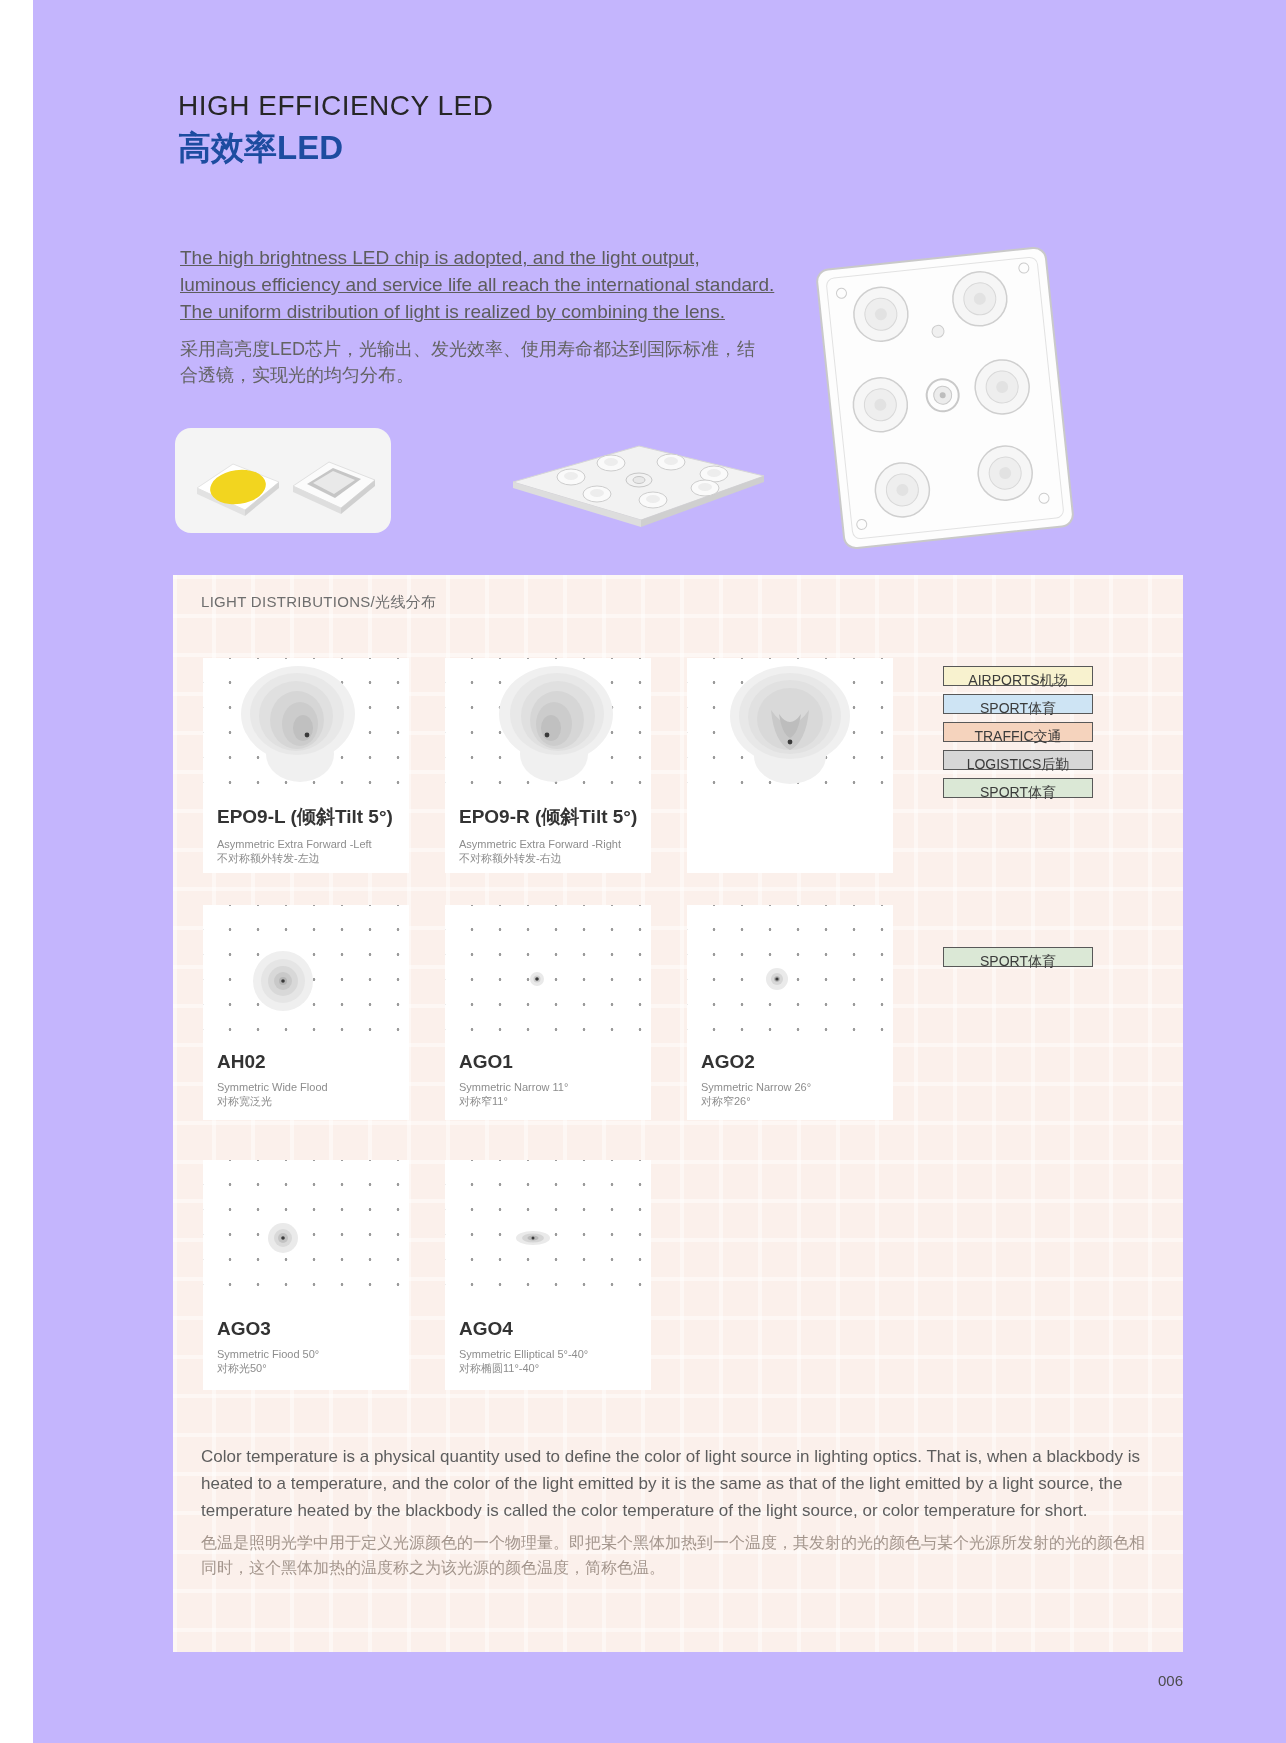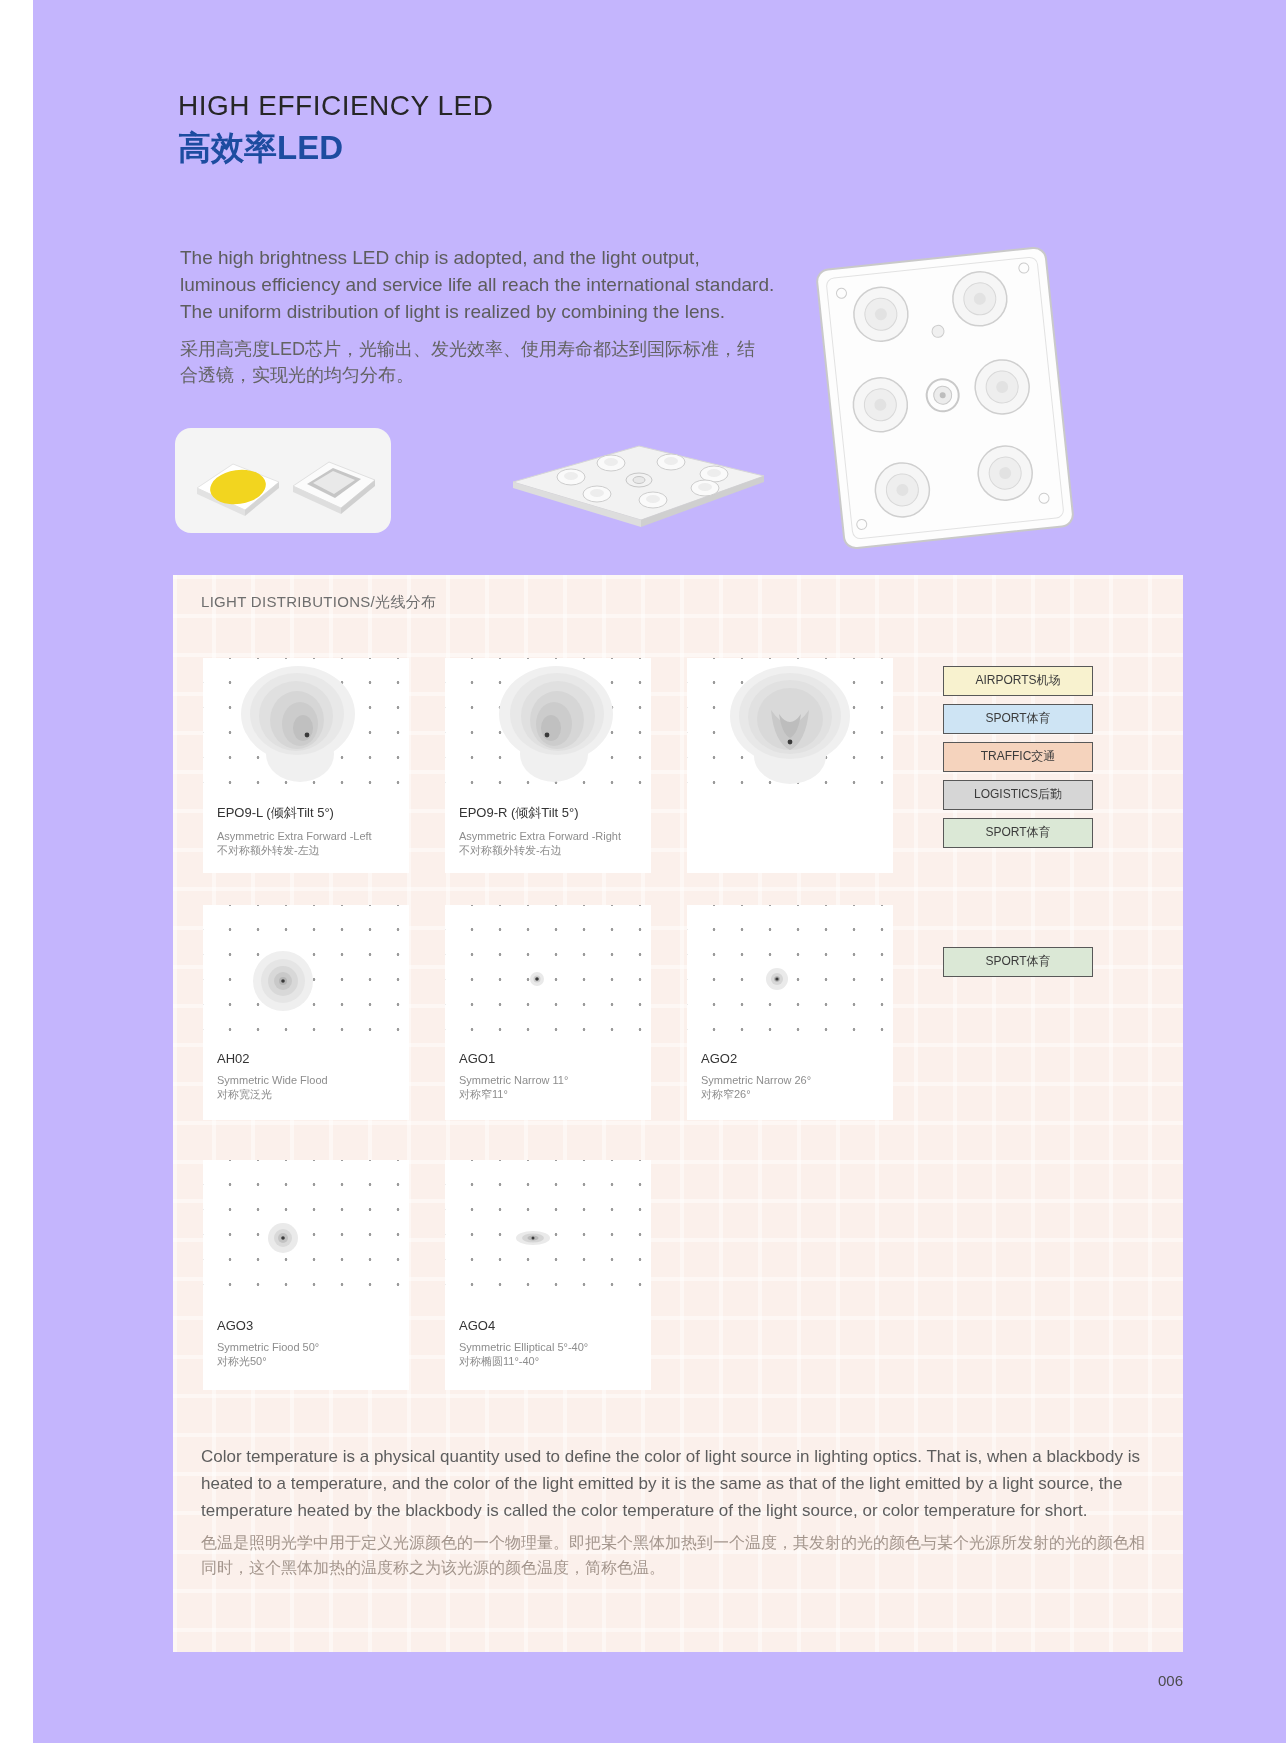--- a/index.html
+++ b/index.html
@@ -6,47 +6,47 @@
   body{font-family:"Liberation Sans","DejaVu Sans",sans-serif;}
   #page{position:relative;width:1286px;height:1743px;background:#c4b5fd;overflow:hidden;margin-left:33px;}
 
   .abs{position:absolute;}
 
   
   .h-en{font-size:28px;color:#262626;letter-spacing:.5px;}
   .h-zh{font-size:33px;font-weight:bold;color:#1d4ca0;margin-top:4px;}
 
   
-  .intro-en div{font-size:19px;line-height:27px;color:#5d5d5d;}
+  .intro-en div{font-size:19px;line-height:27px;color:#5d5d5d;text-decoration:underline;}
   .intro-zh div{font-size:18px;line-height:26px;color:#636363;}
 
   
   #dist-section{
     left:140px;top:575px;width:1010px;height:1077px;
     background-color:#fbf0eb;
     background-image:
       linear-gradient(to right, rgba(255,255,255,.45) 4px, rgba(0,0,0,0) 4px),
       linear-gradient(to bottom, rgba(255,255,255,.45) 4px, rgba(0,0,0,0) 4px);
     background-size:39px 39px;
   }
   .sec-title{left:28px;top:18px;font-size:15px;color:#6e6e6e;letter-spacing:.3px;}
 
   .dcard{position:absolute;width:206px;height:215px;background:#ffffff;}
   .dcard.tall{height:230px;}
   .diagram{position:absolute;left:0;top:0;width:206px;height:142px;
     background-image:radial-gradient(circle, #9a9a9a 1.1px, rgba(0,0,0,0) 1.6px);
     background-size:28px 25px;background-position:13px 12px;}
   .diagram svg{position:absolute;left:0;top:0;}
   .dlabel{position:absolute;left:14px;top:146px;right:8px;}
-  .dname{font-size:13px;font-weight:normal;color:#333333;margin-bottom:7px;}
+  .dname{font-size:19px;font-weight:bold;color:#333333;margin-bottom:7px;}
   .den,.dzh{font-size:11px;color:#8d8d8d;line-height:14px;}
 
   .tagcol{left:770px;top:91px;width:150px;}
-  .tag{width:150px;height:30px;line-height:27px;text-align:center;
-    font-size:12px;color:#3b3b3b;border:1px solid #585858;box-sizing:border-box;margin-bottom:8px;}
+  .tag{width:150px;height:20px;line-height:27px;text-align:center;
+    font-size:14px;color:#3b3b3b;border:1px solid #585858;box-sizing:border-box;margin-bottom:8px;}
 
   .ct-en{left:28px;top:868px;width:958px;font-size:17px;line-height:27px;color:#5d5d5d;}
   .ct-zh{left:28px;top:955px;width:958px;font-size:16px;line-height:25px;color:#a3958c;}
 
   .chipcard{left:142px;top:428px;width:216px;height:105px;background:#f4f4f4;border-radius:16px;}
   .pagenum{left:1050px;top:1672px;width:100px;text-align:right;font-size:15px;color:#4c4c4c;}
 </style>
 </head>
 <body>
 

